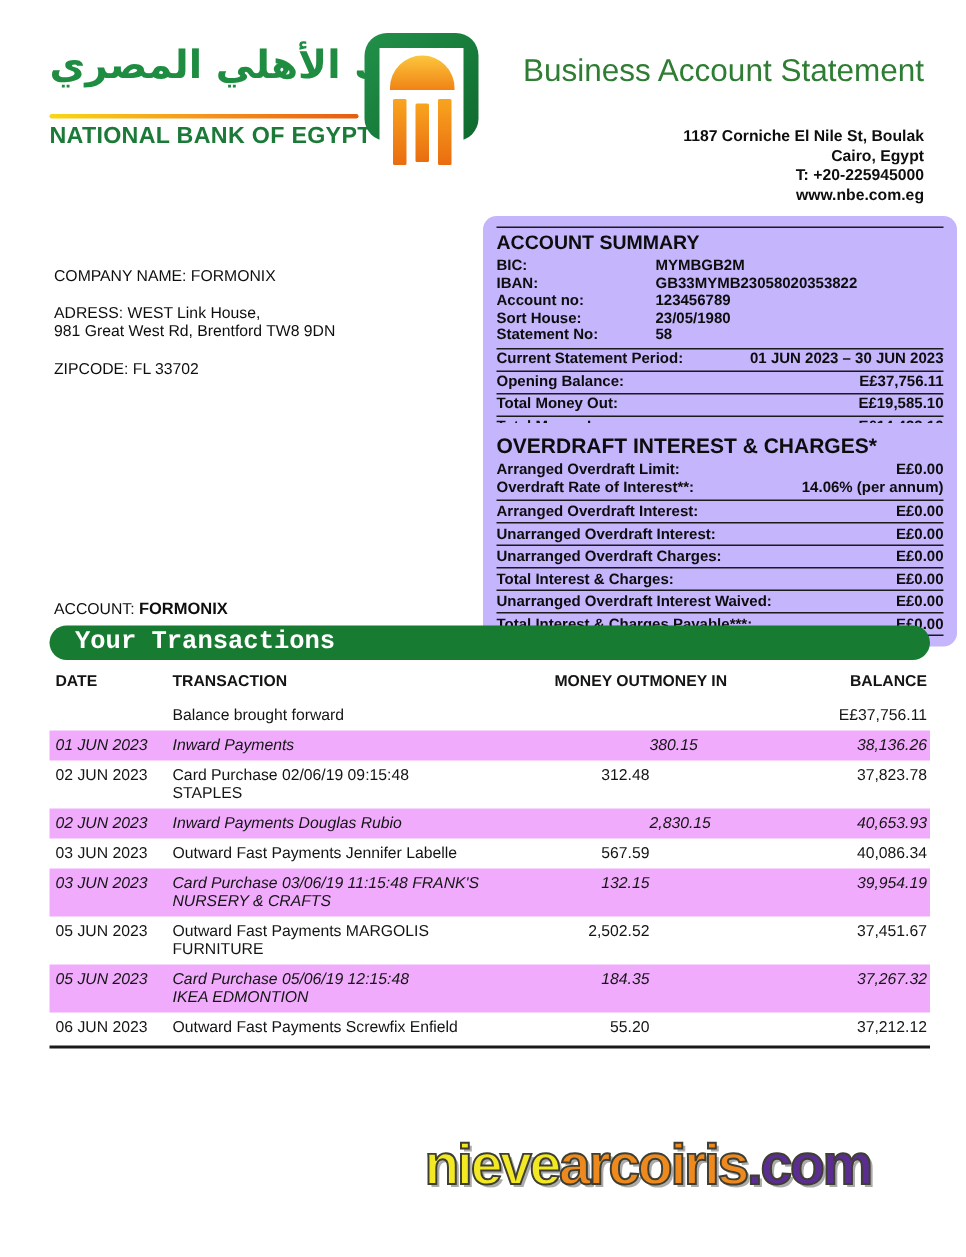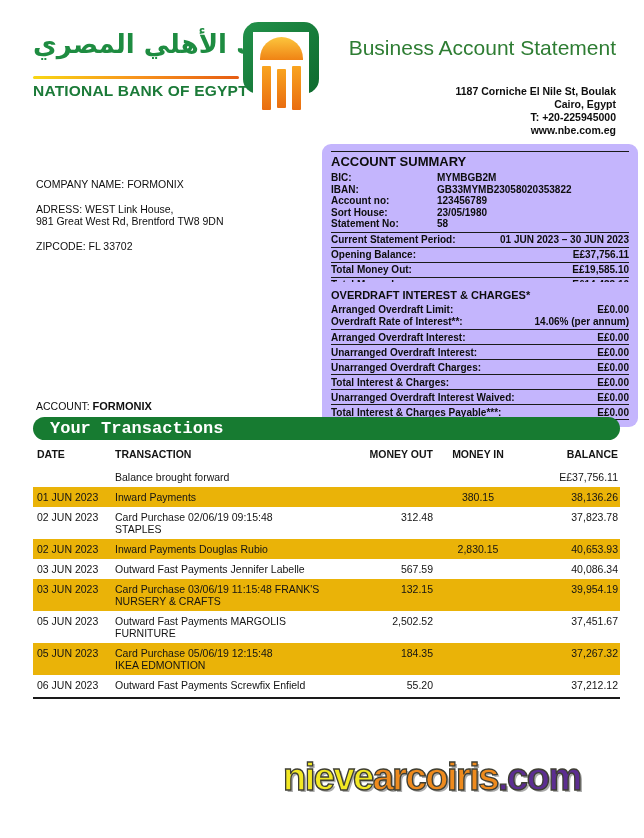--- a/index.html
+++ b/index.html
@@ -33,42 +33,42 @@
   .customer{position:absolute;left:36px;top:178px;font-size:10.5px;line-height:12.5px;color:#0E0E0E;}
   .customer .gap{height:12px;}
 
   
   .obox{position:absolute;left:322px;width:316px;background:#c4b5fd;border-radius:9px;
         padding:5px 9px 7px 9px;box-sizing:border-box;font-size:10px;font-weight:bold;color:#0D0D0D;}
   .obox.summary{top:144px;}
   .obox.overdraft{top:282px;}
   .obox-topline{border-top:1.6px solid #1a1a1a;margin:2px 0 2px 0;}
   .obox-title{font-size:13px;margin:1px 0 3px 0;}
-  .obox-title.small{font-size:11px;margin:2px 0 2px 0;}
+  .obox-title.small{font-size:14px;margin:2px 0 2px 0;}
   .pair-row{display:flex;line-height:11.5px;}
   .pair-label{width:106px;flex:none;}
   .plain-row,.lined-row{display:flex;justify-content:space-between;line-height:11px;}
   .plain-row{padding:0.5px 0;}
   .lined-row{border-top:1.2px solid #1a1a1a;padding:1.5px 0;}
   .lined-rows{margin-top:2px;border-bottom:1.2px solid #1a1a1a;}
 
   
   .account-line{position:absolute;left:36px;top:400px;font-size:10.5px;color:#0E0E0E;}
   .account-line b{font-size:11px;}
   .tx-bar{position:absolute;left:33px;top:417px;width:587px;height:23px;background:#177B31;
           border-radius:12px;color:#fff;font-weight:bold;font-size:17px;line-height:23px;
           padding-left:17px;box-sizing:border-box;font-family:Liberation Mono, monospace;}
   .tx-table{position:absolute;left:33px;top:444px;width:587px;font-size:10.5px;color:#141414;}
   .thead{display:flex;font-weight:bold;padding:4px 0 7px 0;}
   .trow{display:flex;padding:4px 0;line-height:12px;}
-  .trow.shaded{background:#eab308;}
+  .trow.shaded{background:#f0abfc;font-style:italic;}
   .c-date{width:82px;flex:none;padding-left:4px;box-sizing:border-box;}
   .c-desc{flex:1;padding-right:6px;}
   .c-out{width:84px;flex:none;text-align:right;}
-  .c-in{width:90px;flex:none;text-align:center;}
+  .c-in{width:90px;flex:none;text-align:left;}
   .c-bal{width:97px;flex:none;text-align:right;padding-right:2px;box-sizing:border-box;}
   .tx-endline{border-top:2px solid #1a1a1a;margin-top:2px;}
 
   
   .watermark{position:absolute;left:283px;top:756px;font-size:38px;font-weight:bold;
              letter-spacing:-1.5px;white-space:nowrap;
              -webkit-text-stroke:1.3px #3E3E33;
              text-shadow:2px 2px 0 rgba(45,45,45,0.4);}
   .wm-yellow{color:#F2E824;}
   .wm-orange{color:#EE8A1D;}

